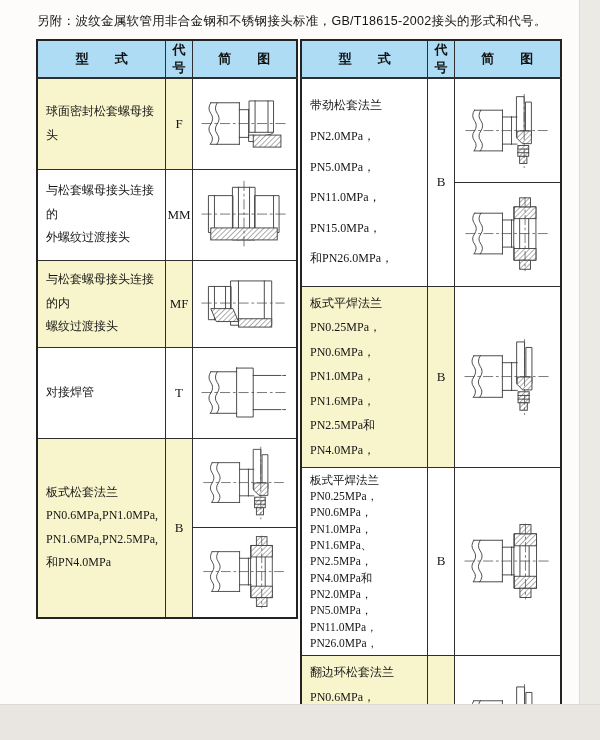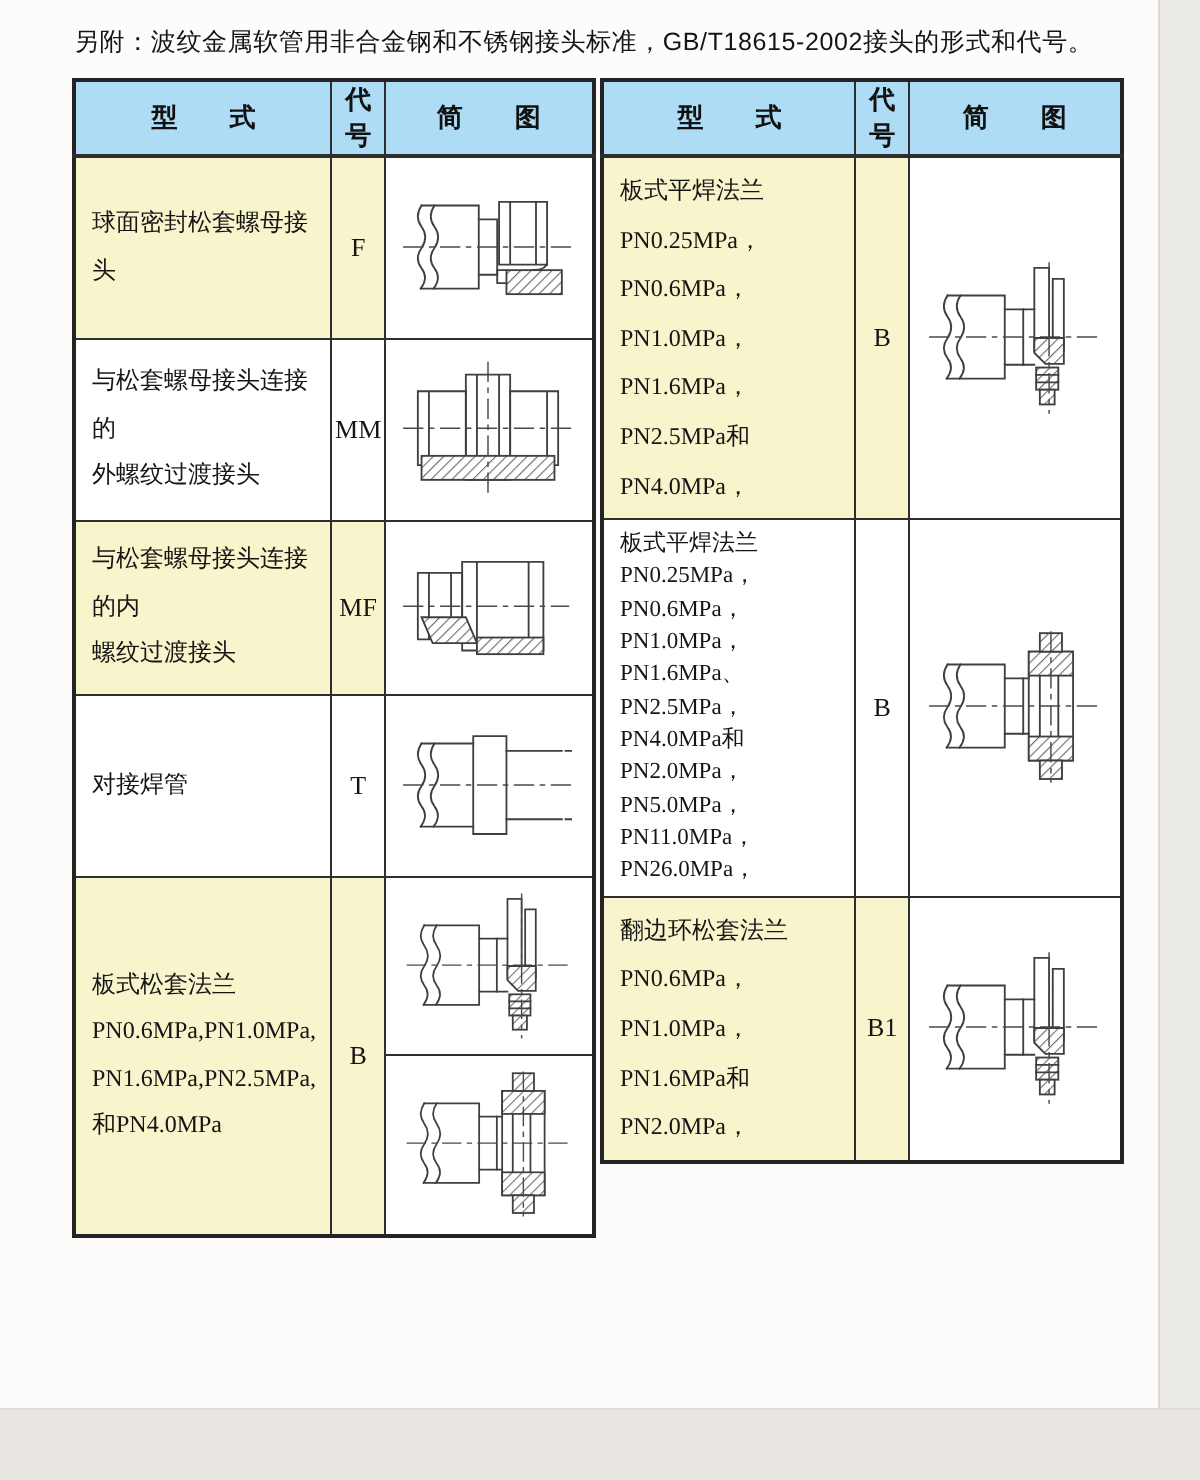--- a/index.html
+++ b/index.html
@@ -213,20 +213,41 @@
           <col style="width:106px">
         </colgroup>
       <thead>
         <tr>
           <th>型　　式</th>
           <th>代号</th>
           <th>简　　图</th>
         </tr>
       </thead>
       <tbody>
+        <tr class="loose" style="height:208px">
+          <td class="type">带劲松套法兰
+PN2.0MPa，PN5.0MPa，
+PN11.0MPa，PN15.0MPa，
+和PN26.0MPa，</td>
+          <td class="code">B</td>
+          <td class="diag">
+            <div class="stack" style="height:206px">
+              <div class="half divided">
+                <svg class="d" width="94" height="92" viewBox="0 0 104 86">
+                    <use href="#sym-flange-up"></use>
+                  </svg>
+              </div>
+              <div class="half">
+                <svg class="d" width="94" height="92" viewBox="0 0 104 86">
+                    <use href="#sym-flange-sym"></use>
+                  </svg>
+              </div>
+            </div>
+          </td>
+        </tr>
         <tr class="hl" style="height:105px">
           <td class="type">板式平焊法兰
 PN0.25MPa，PN0.6MPa，
 PN1.0MPa，PN1.6MPa，
 PN2.5MPa和PN4.0MPa，</td>
           <td class="code">B</td>
           <td class="diag">
             <svg class="d" width="96" height="96" viewBox="0 0 104 86">
                 <use href="#sym-flange-up"></use>
               </svg>

